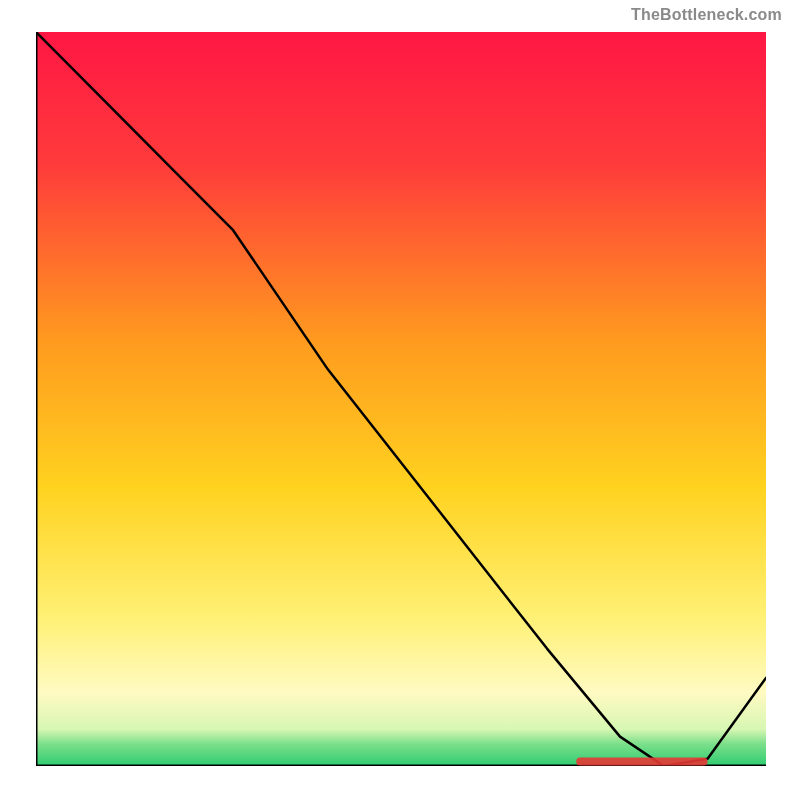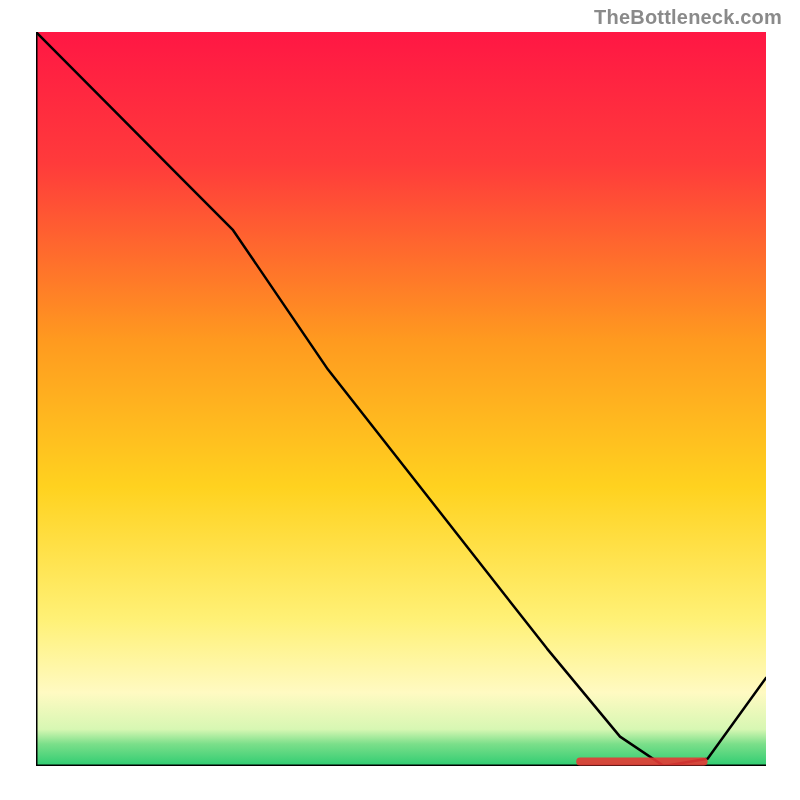--- a/index.html
+++ b/index.html
@@ -13,21 +13,21 @@
   }
   .container {
     position: relative;
     width: 800px;
     height: 800px;
   }
   .watermark {
     position: absolute;
     top: 6px;
     right: 18px;
-    font-size: 20px;
+    font-size: 16px;
     font-weight: 600;
     color: #8a8a8a;
     letter-spacing: 0.2px;
     user-select: none;
   }
   .plot {
     position: absolute;
     left: 36px;
     top: 32px;
     width: 730px;

